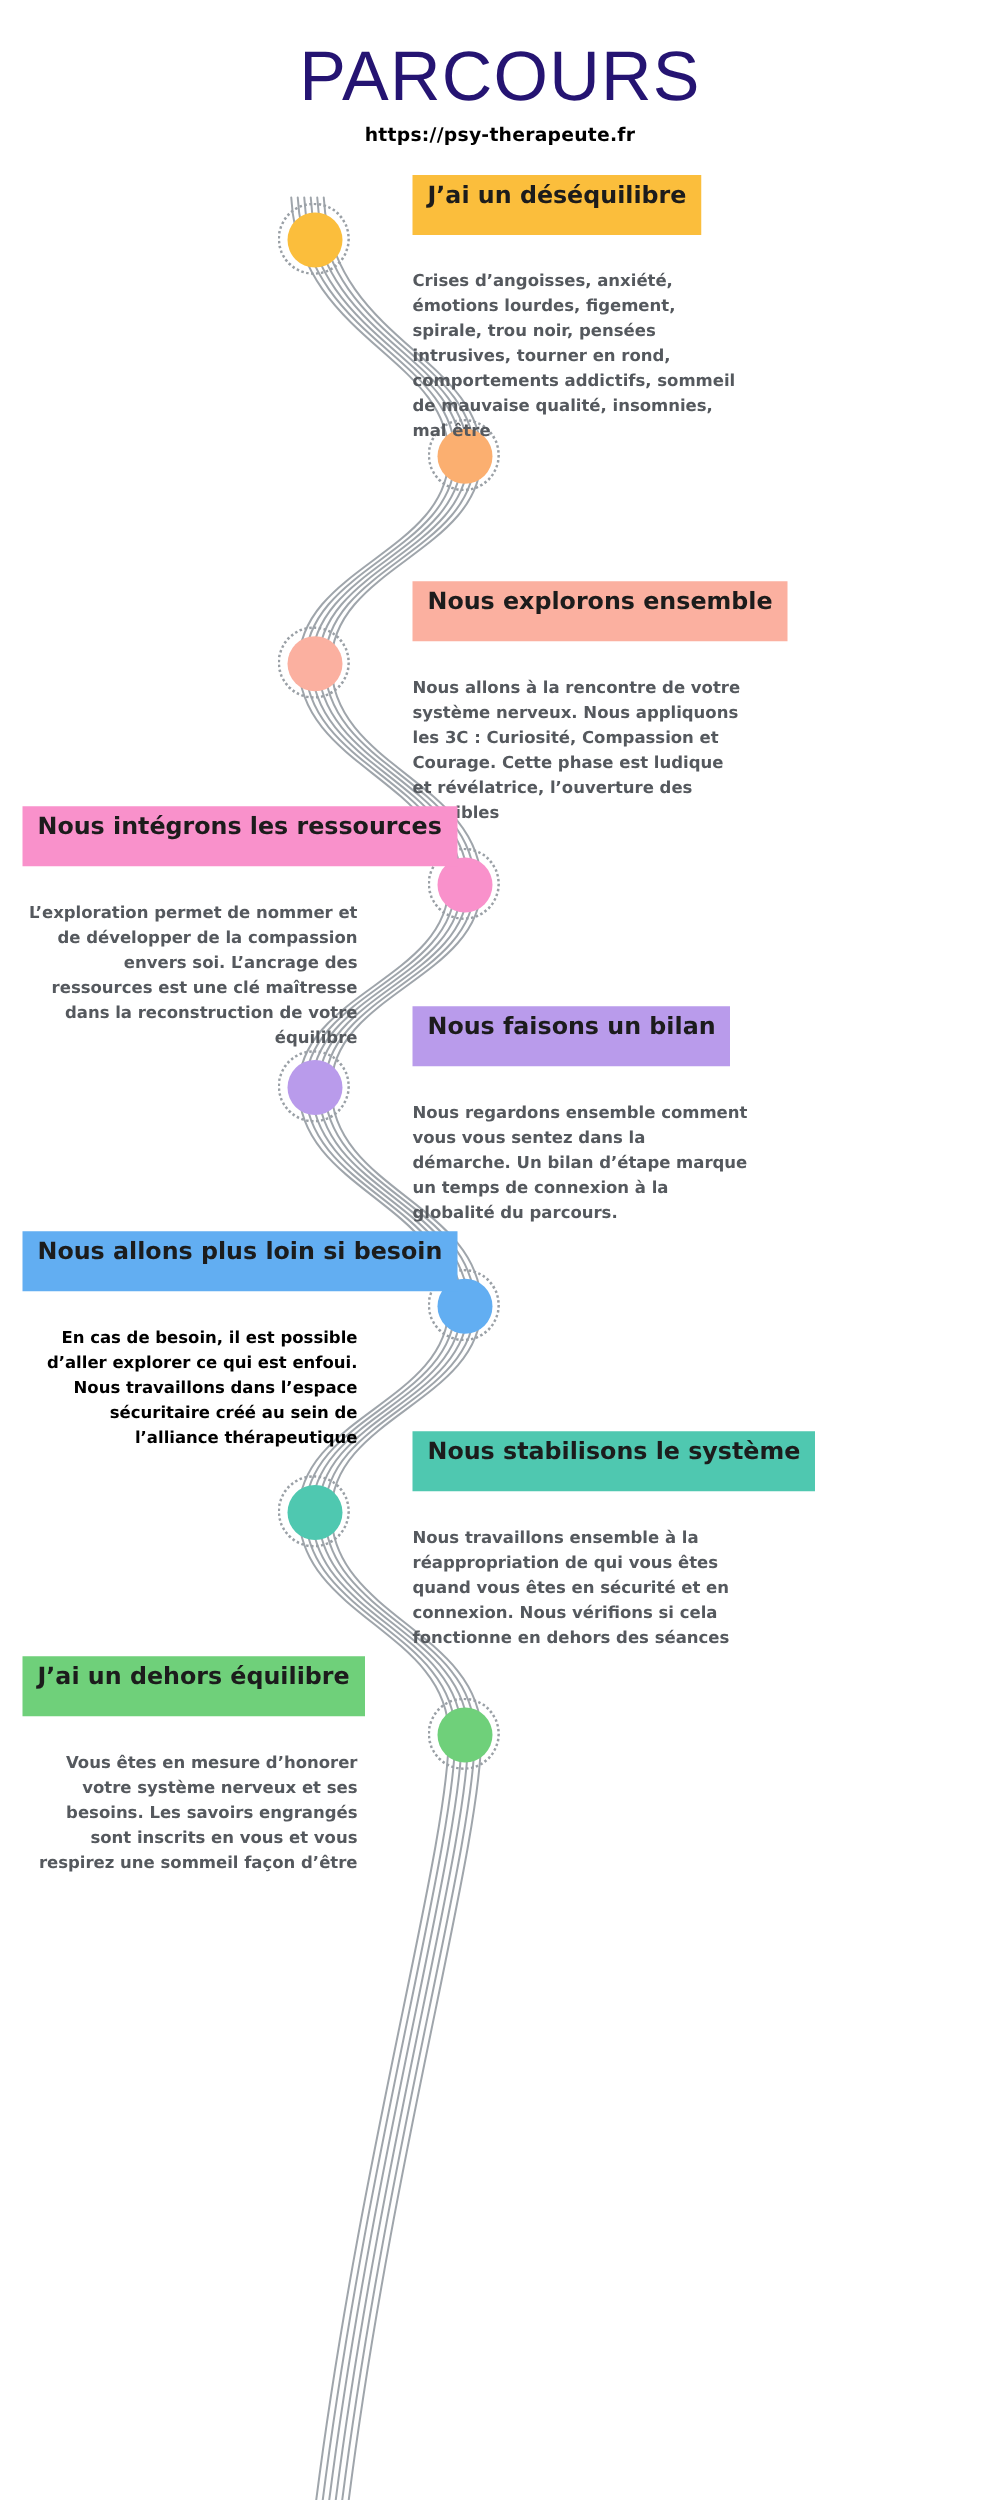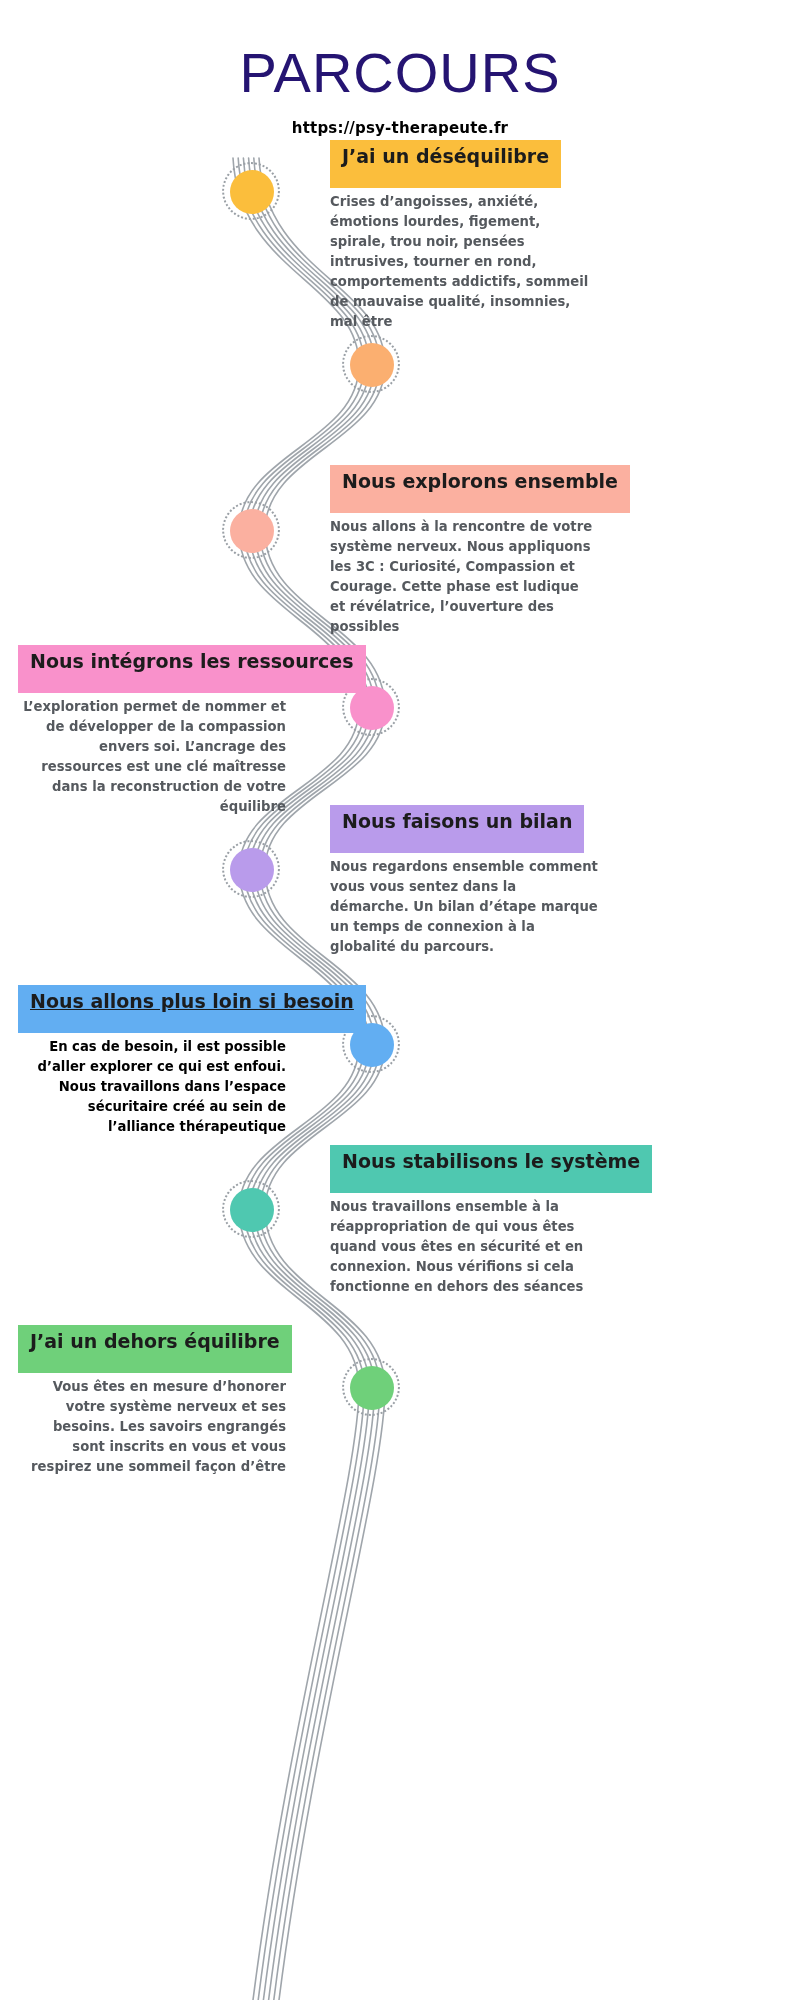--- a/index.html
+++ b/index.html
@@ -10,21 +10,21 @@
     position:relative;
     overflow:hidden;
   }
   #stage{position:relative;width:800px;height:2000px;}
 
   
   .header{position:absolute;left:0;top:0;width:800px;text-align:center;}
   .title{
     font-family:"Liberation Sans", sans-serif;
     font-size:56px; font-weight:400; letter-spacing:1px;
-    color:#251472; margin:16px; padding-top:28px; line-height:1.05;
+    color:#251472; margin:4px; padding-top:28px; line-height:1.05;
   }
   .subtitle{
     font-family:"DejaVu Sans", sans-serif;
     font-size:15px; font-weight:700; color:#000000;
     margin:8px 0 0 0; letter-spacing:.2px;
   }
 
   
   #spine{position:absolute;left:0;top:0;width:800px;height:2000px;}
 
@@ -47,21 +47,21 @@
   .step.left{text-align:right;}
   .badge{
     display:inline-block;
     padding:6px 12px 21px 12px;
     border-radius:0;
     font-family:"DejaVu Sans", sans-serif;
     font-size:19px; font-weight:700; color:#1c1c1c;
     line-height:1.1; white-space:nowrap;
   }
   .body{
-    margin-top:4px;
+    margin-top:28px;
     font-family:"DejaVu Sans", sans-serif;
     font-size:13.2px; line-height:1.52; font-weight:600;
     color:#55595e;
   }
   .step.left .body{ }
 </style>
 </head>
 <body>
 
 <div id="stage">
@@ -113,18 +113,18 @@
         <div class="ring" style="border-color: rgb(154, 160, 166);"></div>
         <div class="dot" style="background: rgb(111, 208, 122);"></div>
       </div>
     </div>
   <div id="steps">
       <div class="step right" style="top: 140px; left: 330px;"><div class="badge" style="background: rgb(251, 190, 60); color: rgb(28, 28, 28);">J’ai un déséquilibre</div><div class="body" style="color: rgb(85, 89, 94);">Crises d’angoisses, anxiété, émotions lourdes, figement, spirale, trou noir, pensées intrusives, tourner en rond, comportements addictifs, sommeil de mauvaise qualité, insomnies, mal être</div></div>
       <div class="step left" style="top: 295px; left: 18px;"></div>
       <div class="step right" style="top: 465px; left: 330px;"><div class="badge" style="background: rgb(251, 176, 160); color: rgb(28, 28, 28);">Nous explorons ensemble</div><div class="body" style="color: rgb(85, 89, 94);">Nous allons à la rencontre de votre système nerveux. Nous appliquons les 3C : Curiosité, Compassion et Courage. Cette phase est ludique et révélatrice, l’ouverture des possibles</div></div>
       <div class="step left" style="top: 645px; left: 18px;"><div class="badge" style="background: rgb(249, 145, 203); color: rgb(28, 28, 28);">Nous intégrons les ressources</div><div class="body" style="color: rgb(85, 89, 94);">L’exploration permet de nommer et de développer de la compassion envers soi. L’ancrage des ressources est une clé maîtresse dans la reconstruction de votre équilibre</div></div>
       <div class="step right" style="top: 805px; left: 330px;"><div class="badge" style="background: rgb(185, 155, 235); color: rgb(28, 28, 28);">Nous faisons un bilan</div><div class="body" style="color: rgb(85, 89, 94);">Nous regardons ensemble comment vous vous sentez dans la démarche. Un bilan d’étape marque un temps de connexion à la globalité du parcours.</div></div>
-      <div class="step left" style="top: 985px; left: 18px;"><div class="badge" style="background: rgb(98, 174, 242); color: rgb(28, 28, 28); text-decoration: underline;">Nous allons plus loin si besoin</div><div class="body" style="color: #000000;">En cas de besoin, il est possible d’aller explorer ce qui est enfoui. Nous travaillons dans l’espace sécuritaire créé au sein de l’alliance thérapeutique</div></div>
+      <div class="step left" style="top: 985px; left: 18px;"><div class="badge" style="background: rgb(98, 174, 242); color: rgb(28, 28, 28);">Nous allons plus loin si besoin</div><div class="body" style="color: #000000;">En cas de besoin, il est possible d’aller explorer ce qui est enfoui. Nous travaillons dans l’espace sécuritaire créé au sein de l’alliance thérapeutique</div></div>
       <div class="step right" style="top: 1145px; left: 330px;"><div class="badge" style="background: rgb(79, 200, 176); color: rgb(28, 28, 28);">Nous stabilisons le système</div><div class="body" style="color: rgb(85, 89, 94);">Nous travaillons ensemble à la réappropriation de qui vous êtes quand vous êtes en sécurité et en connexion. Nous vérifions si cela fonctionne en dehors des séances</div></div>
       <div class="step left" style="top: 1325px; left: 18px;"><div class="badge" style="background: rgb(111, 208, 122); color: rgb(28, 28, 28);">J’ai un dehors équilibre</div><div class="body" style="color: rgb(85, 89, 94);">Vous êtes en mesure d’honorer votre système nerveux et ses besoins. Les savoirs engrangés sont inscrits en vous et vous respirez une sommeil façon d’être</div></div>
     </div>
 
 </div>
 
 </body></html>

